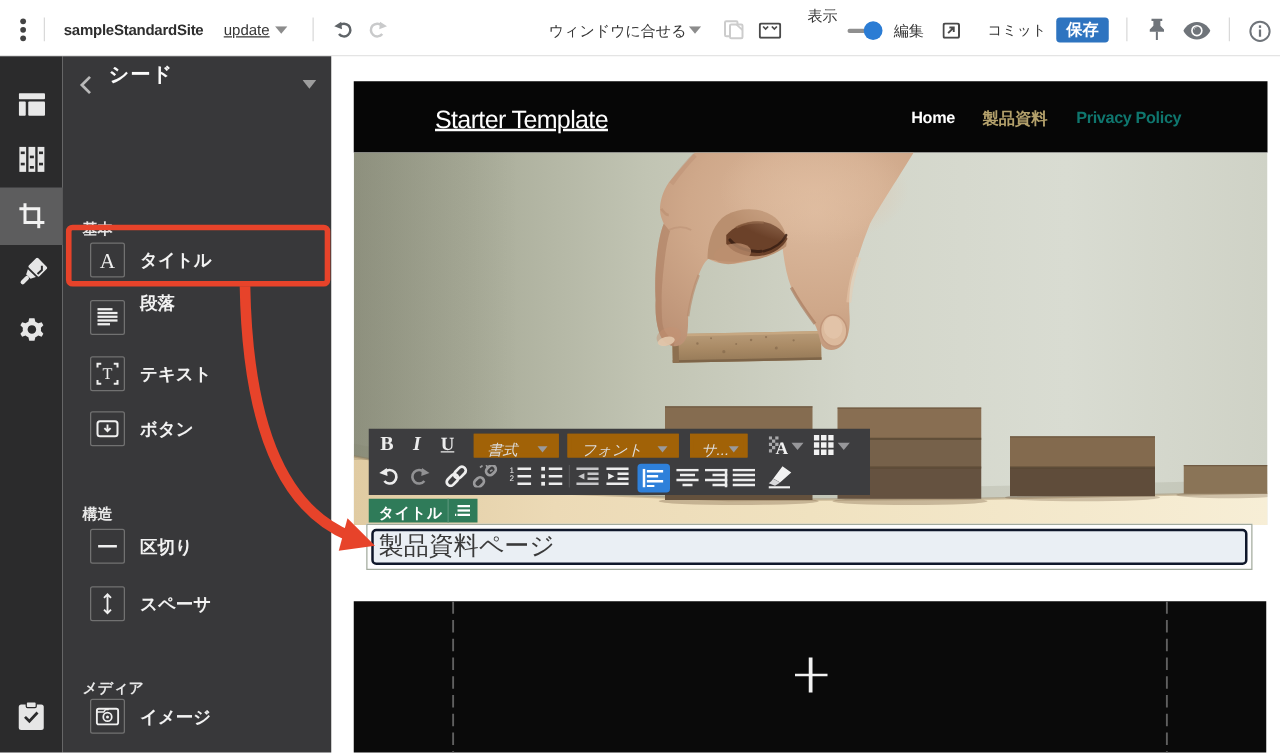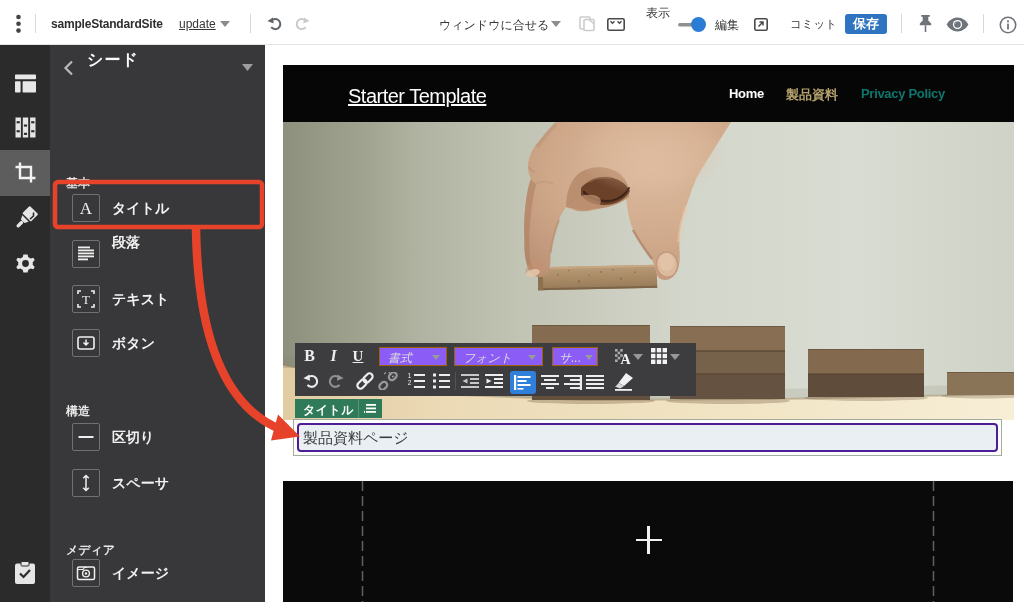--- a/index.html
+++ b/index.html
@@ -11,25 +11,25 @@
 #panel{position:absolute;left:50px;top:45px;width:215px;height:557px;background:#38383a;}
 #canvas{position:absolute;left:265px;top:45px;width:759px;height:557px;background:#fff;}
 #page{position:absolute;left:283px;top:65px;width:731px;}
 #pghead{position:absolute;left:0;top:0;width:731px;height:57px;background:#060606;}
 #hero{position:absolute;left:0;top:57px;}
 #blacksec{position:absolute;left:0;top:416px;width:730px;height:121px;background:#0a0a0a;}
 .sect{position:absolute;left:16px;font-size:12px;font-weight:bold;color:#e8e8e8;margin-top:16px;}
 .itembox{position:absolute;left:22px;width:28px;height:28px;border:1px solid #717171;border-radius:2px;}
 .itemlbl{position:absolute;left:62px;font-size:14px;font-weight:bold;color:#f2f2f2;}
 #toolbar{position:absolute;left:295px;top:343px;width:401px;height:53px;background:#3d3d3f;}
-.dd{position:absolute;top:4px;height:19px;background:#8b5cf6;border:1px solid #a16207;color:#dcdcdc;font-size:12px;font-style:italic;}
+.dd{position:absolute;top:4px;height:19px;background:#a16207;border:3px solid #a16207;color:#dcdcdc;font-size:12px;font-style:italic;}
 .ddc{position:absolute;right:6px;top:7px;width:0;height:0;border-left:4px solid transparent;border-right:4px solid transparent;border-top:5px solid #9a9a9c;}
 #tag{position:absolute;left:295px;top:399px;width:87px;height:19px;background:#2f7b59;}
 #inwrap{position:absolute;left:293px;top:419px;width:709px;height:37px;background:#fdfdfd;border:1px solid #a3ab9e;}
-#input{position:absolute;left:3px;top:3px;width:701px;height:29px;background:#eaeff4;border:2px solid #4c1d95;border-radius:4px;font-size:15px;color:#3a3a3a;line-height:25px;padding-left:4px;}
+#input{position:absolute;left:3px;top:3px;width:701px;height:29px;background:#eaeff4;border:2px solid #0f172a;border-radius:4px;font-size:20px;color:#3a3a3a;line-height:25px;padding-left:4px;}
 </style></head>
 <body>
 <div id="canvas"></div>
 
 <div id="topbar">
 <svg style="position:absolute;left:16px;top:14px" width="6" height="20" viewBox="0 0 6 20">
       <circle cx="2.5" cy="3" r="2.3" fill="#434343"></circle>
       <circle cx="2.5" cy="9.8" r="2.3" fill="#434343"></circle>
       <circle cx="2.5" cy="16.6" r="2.3" fill="#434343"></circle>
     </svg>

